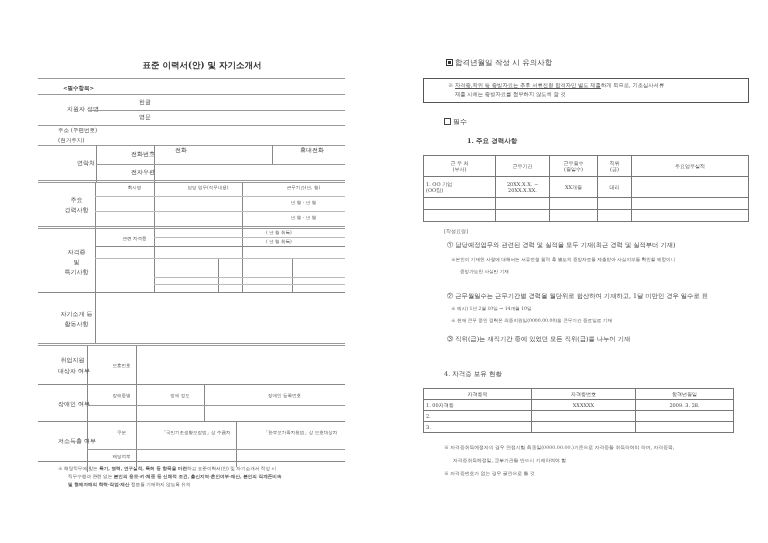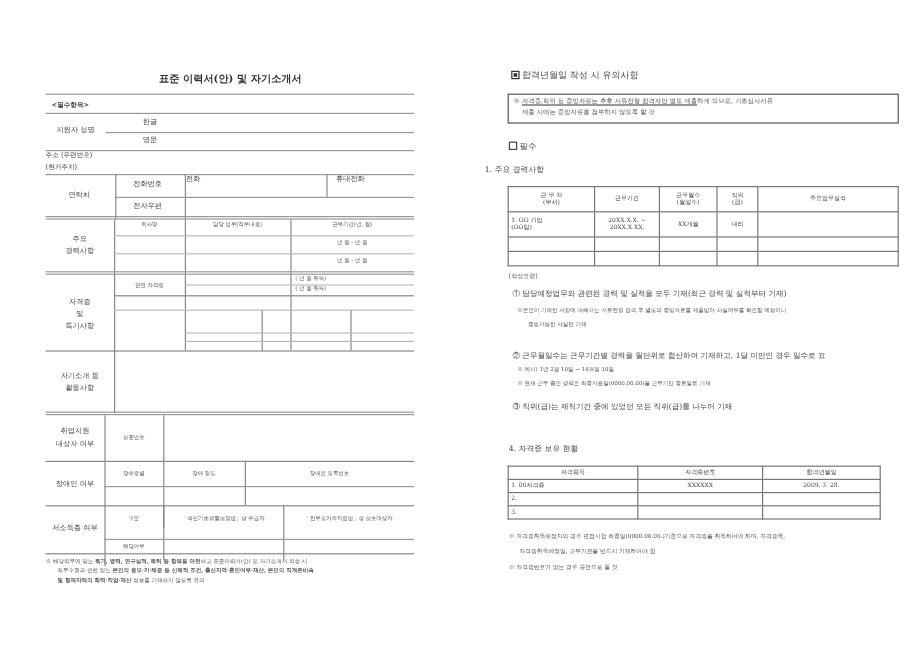--- a/index.html
+++ b/index.html
@@ -1,18 +1,18 @@
 <!DOCTYPE html>
 <html><head>
 <meta charset="utf-8">
 <style>
   * { box-sizing: border-box; margin: 0; padding: 0; }
   html, body { width: 768px; height: 543px; background: #ffffff; overflow: hidden; }
   body { position: relative; font-family: "DejaVu Sans", sans-serif; color: #333; }
-  .abs { position: absolute; }
+  .abs { position: absolute; padding-left: 20px; }
   .t { font-size: 6px; color: #444; white-space: nowrap; line-height: 1; }
   .ts { font-size: 4.5px; color: #555; white-space: nowrap; line-height: 1; }
   .hl { position: absolute; height: 1px; background: #888; }
   .hl2 { position: absolute; height: 1px; background: #bbb; }
   .dl { position: absolute; height: 3px; border-top: 1px solid #999; border-bottom: 1px solid #999; }
   .vl { position: absolute; width: 1px; background: #888; }
   .ctr { text-align: center; }
 
   
   .rt { font-family: "DejaVu Serif", serif; }
@@ -133,21 +133,21 @@
     <div class="abs ts rt" style="left:4px;top:4px;font-size:5.3px;">
       <span>※</span> <u>자격증,학위 등 증빙자료는 추후 서류전형 합격자만 별도 제출</u><span>하게 되므로, 기초심사서류</span>
     </div>
     <div class="abs ts rt" style="left:11px;top:13px;font-size:5.3px;">제출 시에는 증빙자료를 첨부하지 않도록 할 것</div>
   </div>
 
   <div class="abs rt" style="left:424px;top:117px;font-size:7px;color:#444;white-space:nowrap;">
     <span style="display:inline-block;width:7px;height:7px;border:1px solid #444;position:relative;top:1px;margin-right:2px;"></span><span>필수</span>
   </div>
 
-  <div class="abs rt" style="left:404px;top:137px;font-size:6.5px;color:#444;white-space:nowrap;">1. 주요 경력사항</div>
+  <div class="abs rt" style="left:447px;top:137px;font-size:6.5px;color:#444;white-space:nowrap;font-weight:bold;">1. 주요 경력사항</div>
 
   <table class="tbl" style="left:423px;top:155px;width:326px;">
     <tbody>
         <tr style="height:21px;">
       <td style="width:72px;"><span>근 무 처</span><br><span>(부서)</span></td>
       <td style="width:54px;">근무기간</td>
       <td style="width:48px;"><span>근무월수</span><br><span>(월일수)</span></td>
       <td style="width:34px;"><span>직위</span><br><span>(급)</span></td>
       <td>주요업무실적</td>
     </tr>

